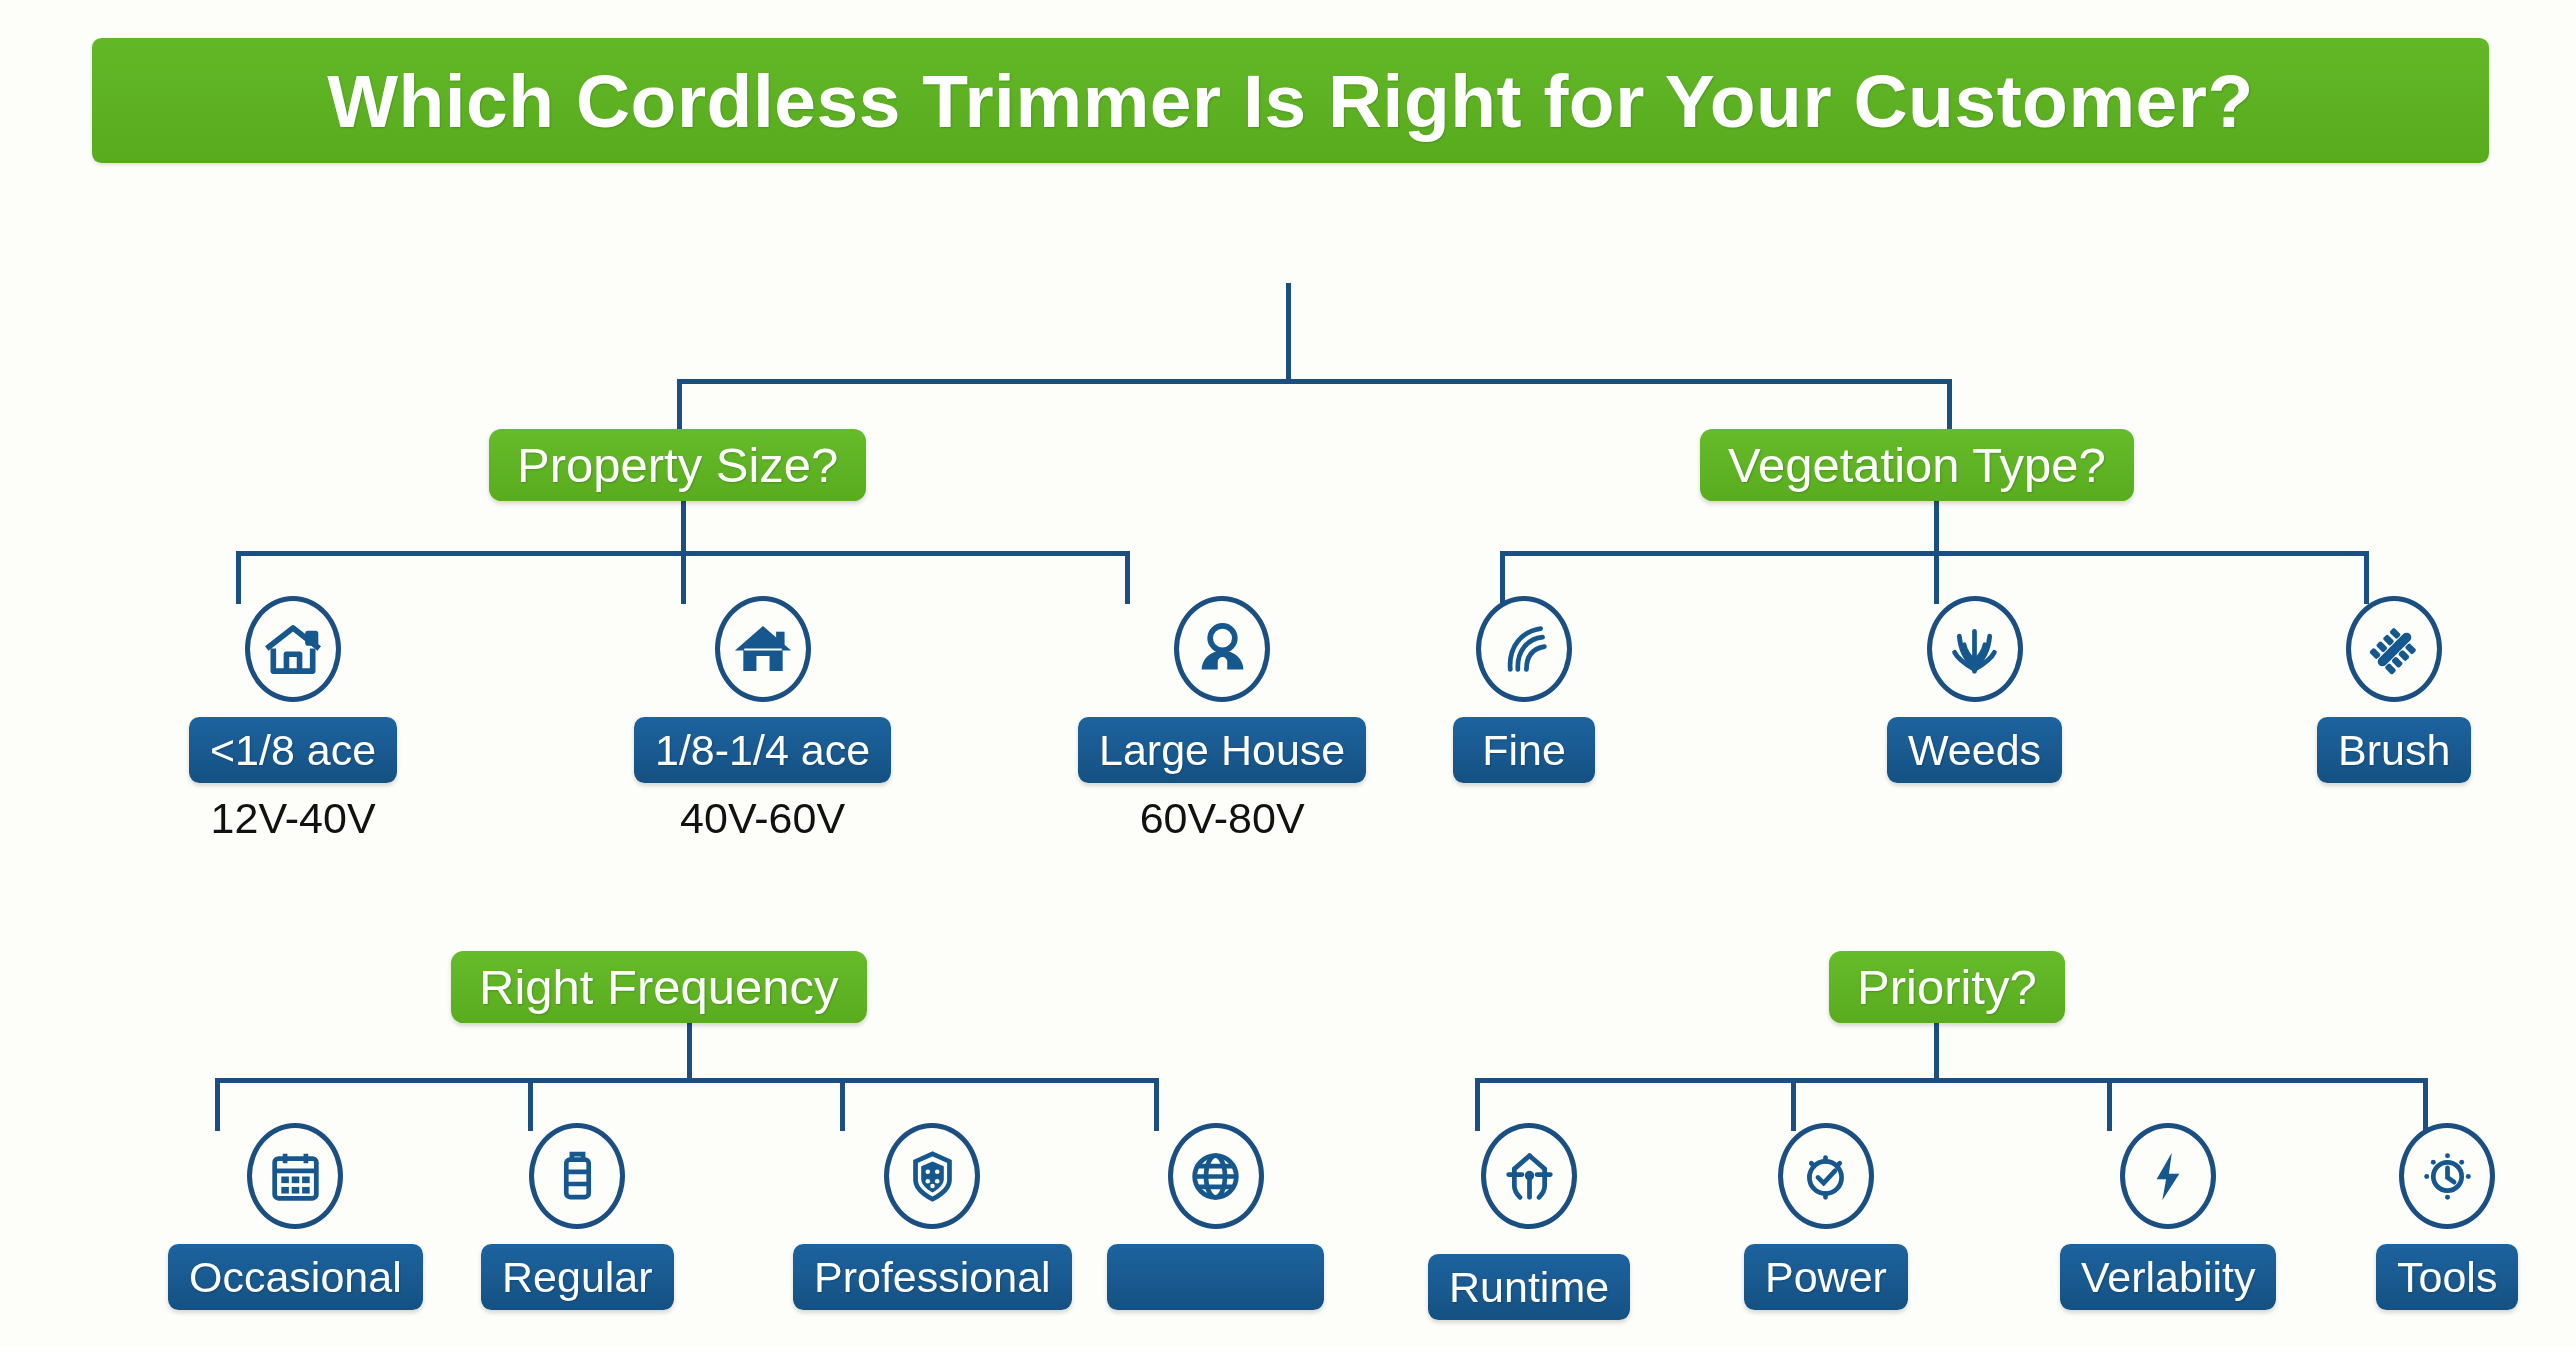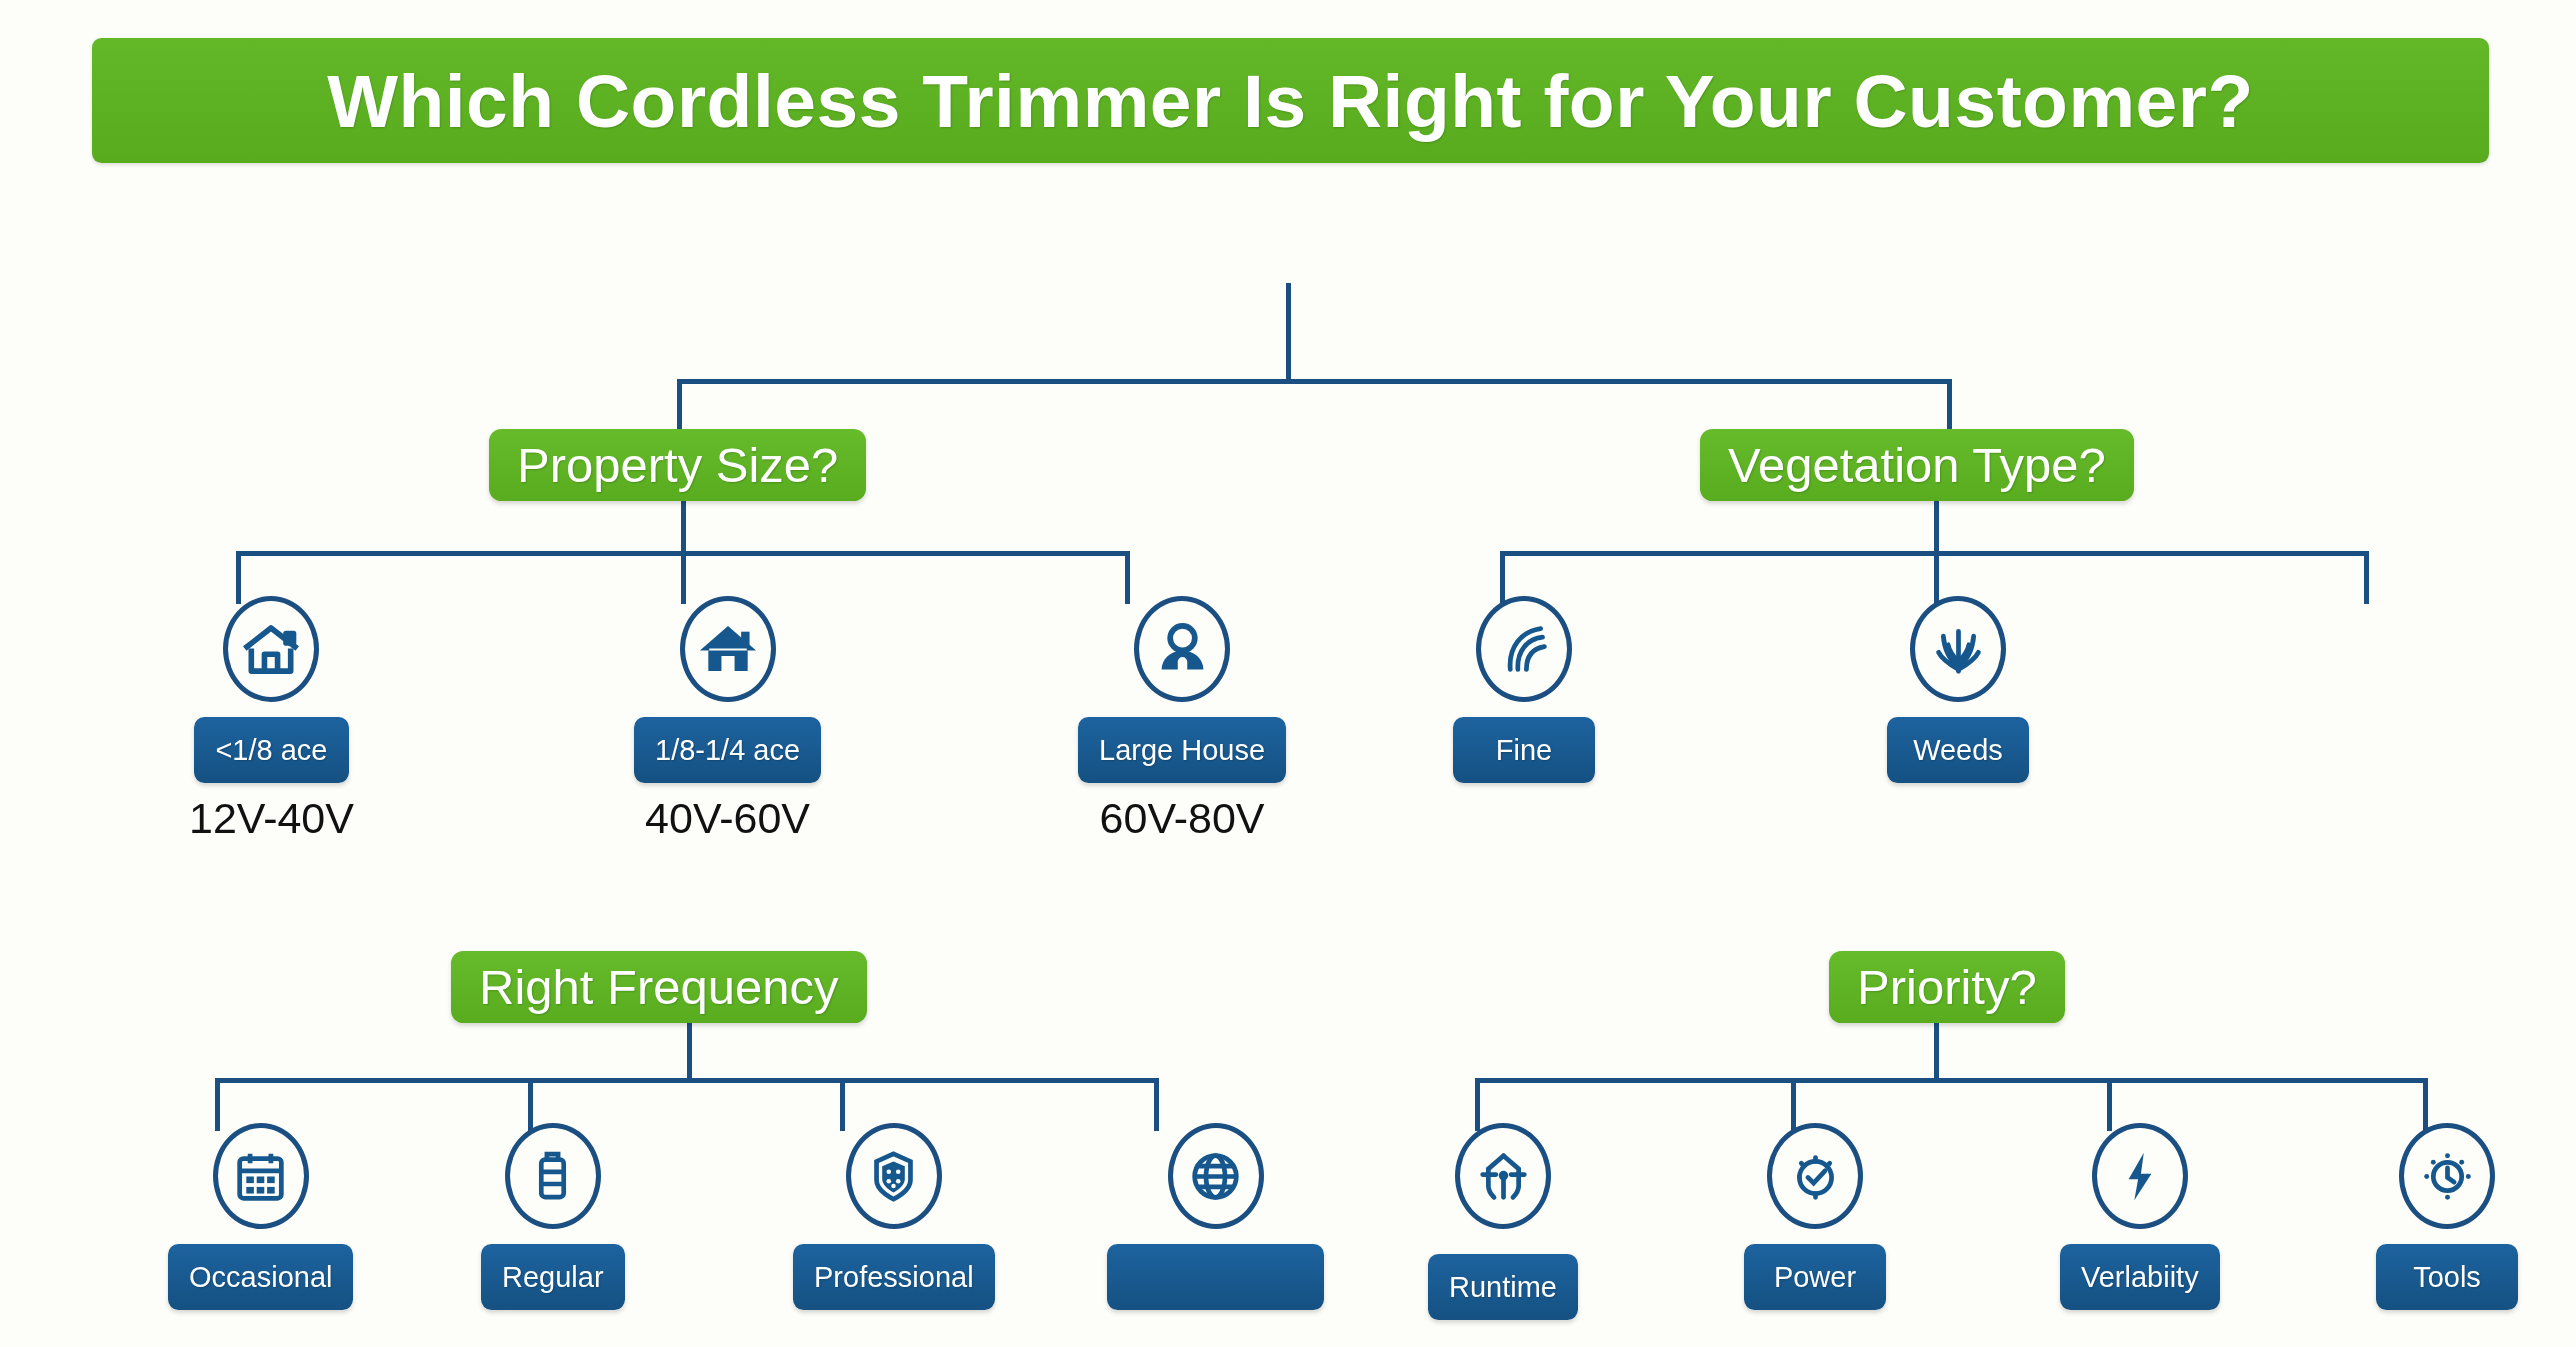--- a/index.html
+++ b/index.html
@@ -60,21 +60,21 @@
   .blue-label {
     margin-top: 15px;
     min-width: 142px; height: 66px;
     background: linear-gradient(180deg,#1d639f 0%,#155182 100%);
     border-radius: 10.4px;
     display: flex; align-items: center; justify-content: center;
     padding: 0 21px;
     box-shadow: 0 2.8px 4.7px rgba(0,0,0,.15);
   }
   .blue-label span {
-    color: #fff; font-size: 29px; font-weight: 400; white-space: nowrap;
+    color: #fff; font-size: 43px; font-weight: 400; white-space: nowrap;
     text-shadow: 0.9px 0.9px 1.9px rgba(0,0,0,.2);
   }
   .sub-label {
     margin-top: 11.3px; color: #111; font-size: 43px; white-space: nowrap;
   }
   .blue-label.empty { min-width: 217px; }
 </style>
 </head>
 <body>
 
@@ -182,20 +182,42 @@
             <path d="M29 50 C22 46 12 40 8 32"></path>
             <path d="M29 50 C36 46 46 40 50 32"></path>
           </g>
         </svg>
     </div>
     <div class="blue-label">
       <span>Weeds</span>
     </div>
   </div>
 
+  <div class="node" style="left:2317px;top:596px;">
+    <div class="icon-circle">
+      <svg width="55" height="55" viewBox="0 0 58 58">
+          <g transform="rotate(-45 29 29)">
+            <rect x="6" y="24" width="46" height="10" rx="5" fill="#16588E"></rect>
+            <g fill="#16588E">
+              <rect x="8" y="12" width="7" height="11" rx="2"></rect>
+              <rect x="18" y="12" width="7" height="11" rx="2"></rect>
+              <rect x="28" y="12" width="7" height="11" rx="2"></rect>
+              <rect x="38" y="12" width="7" height="11" rx="2"></rect>
+              <rect x="8" y="35" width="7" height="11" rx="2"></rect>
+              <rect x="18" y="35" width="7" height="11" rx="2"></rect>
+              <rect x="28" y="35" width="7" height="11" rx="2"></rect>
+              <rect x="38" y="35" width="7" height="11" rx="2"></rect>
+            </g>
+          </g>
+        </svg>
+    </div>
+    <div class="blue-label">
+      <span>Brush</span>
+    </div>
+  </div>
 
   <div class="qpill" style="left:451px;top:951px;">
     <span>Right Frequency</span>
   </div>
   <div class="ln v" style="left:687px;top:1023px;height:57px;"></div>
   <div class="ln h" style="left:215px;top:1078px;width:944px;"></div>
   <div class="ln v" style="left:215px;top:1078px;height:53px;"></div>
   <div class="ln v" style="left:528px;top:1078px;height:53px;"></div>
   <div class="ln v" style="left:840px;top:1078px;height:53px;"></div>
   <div class="ln v" style="left:1154px;top:1078px;height:53px;"></div>

